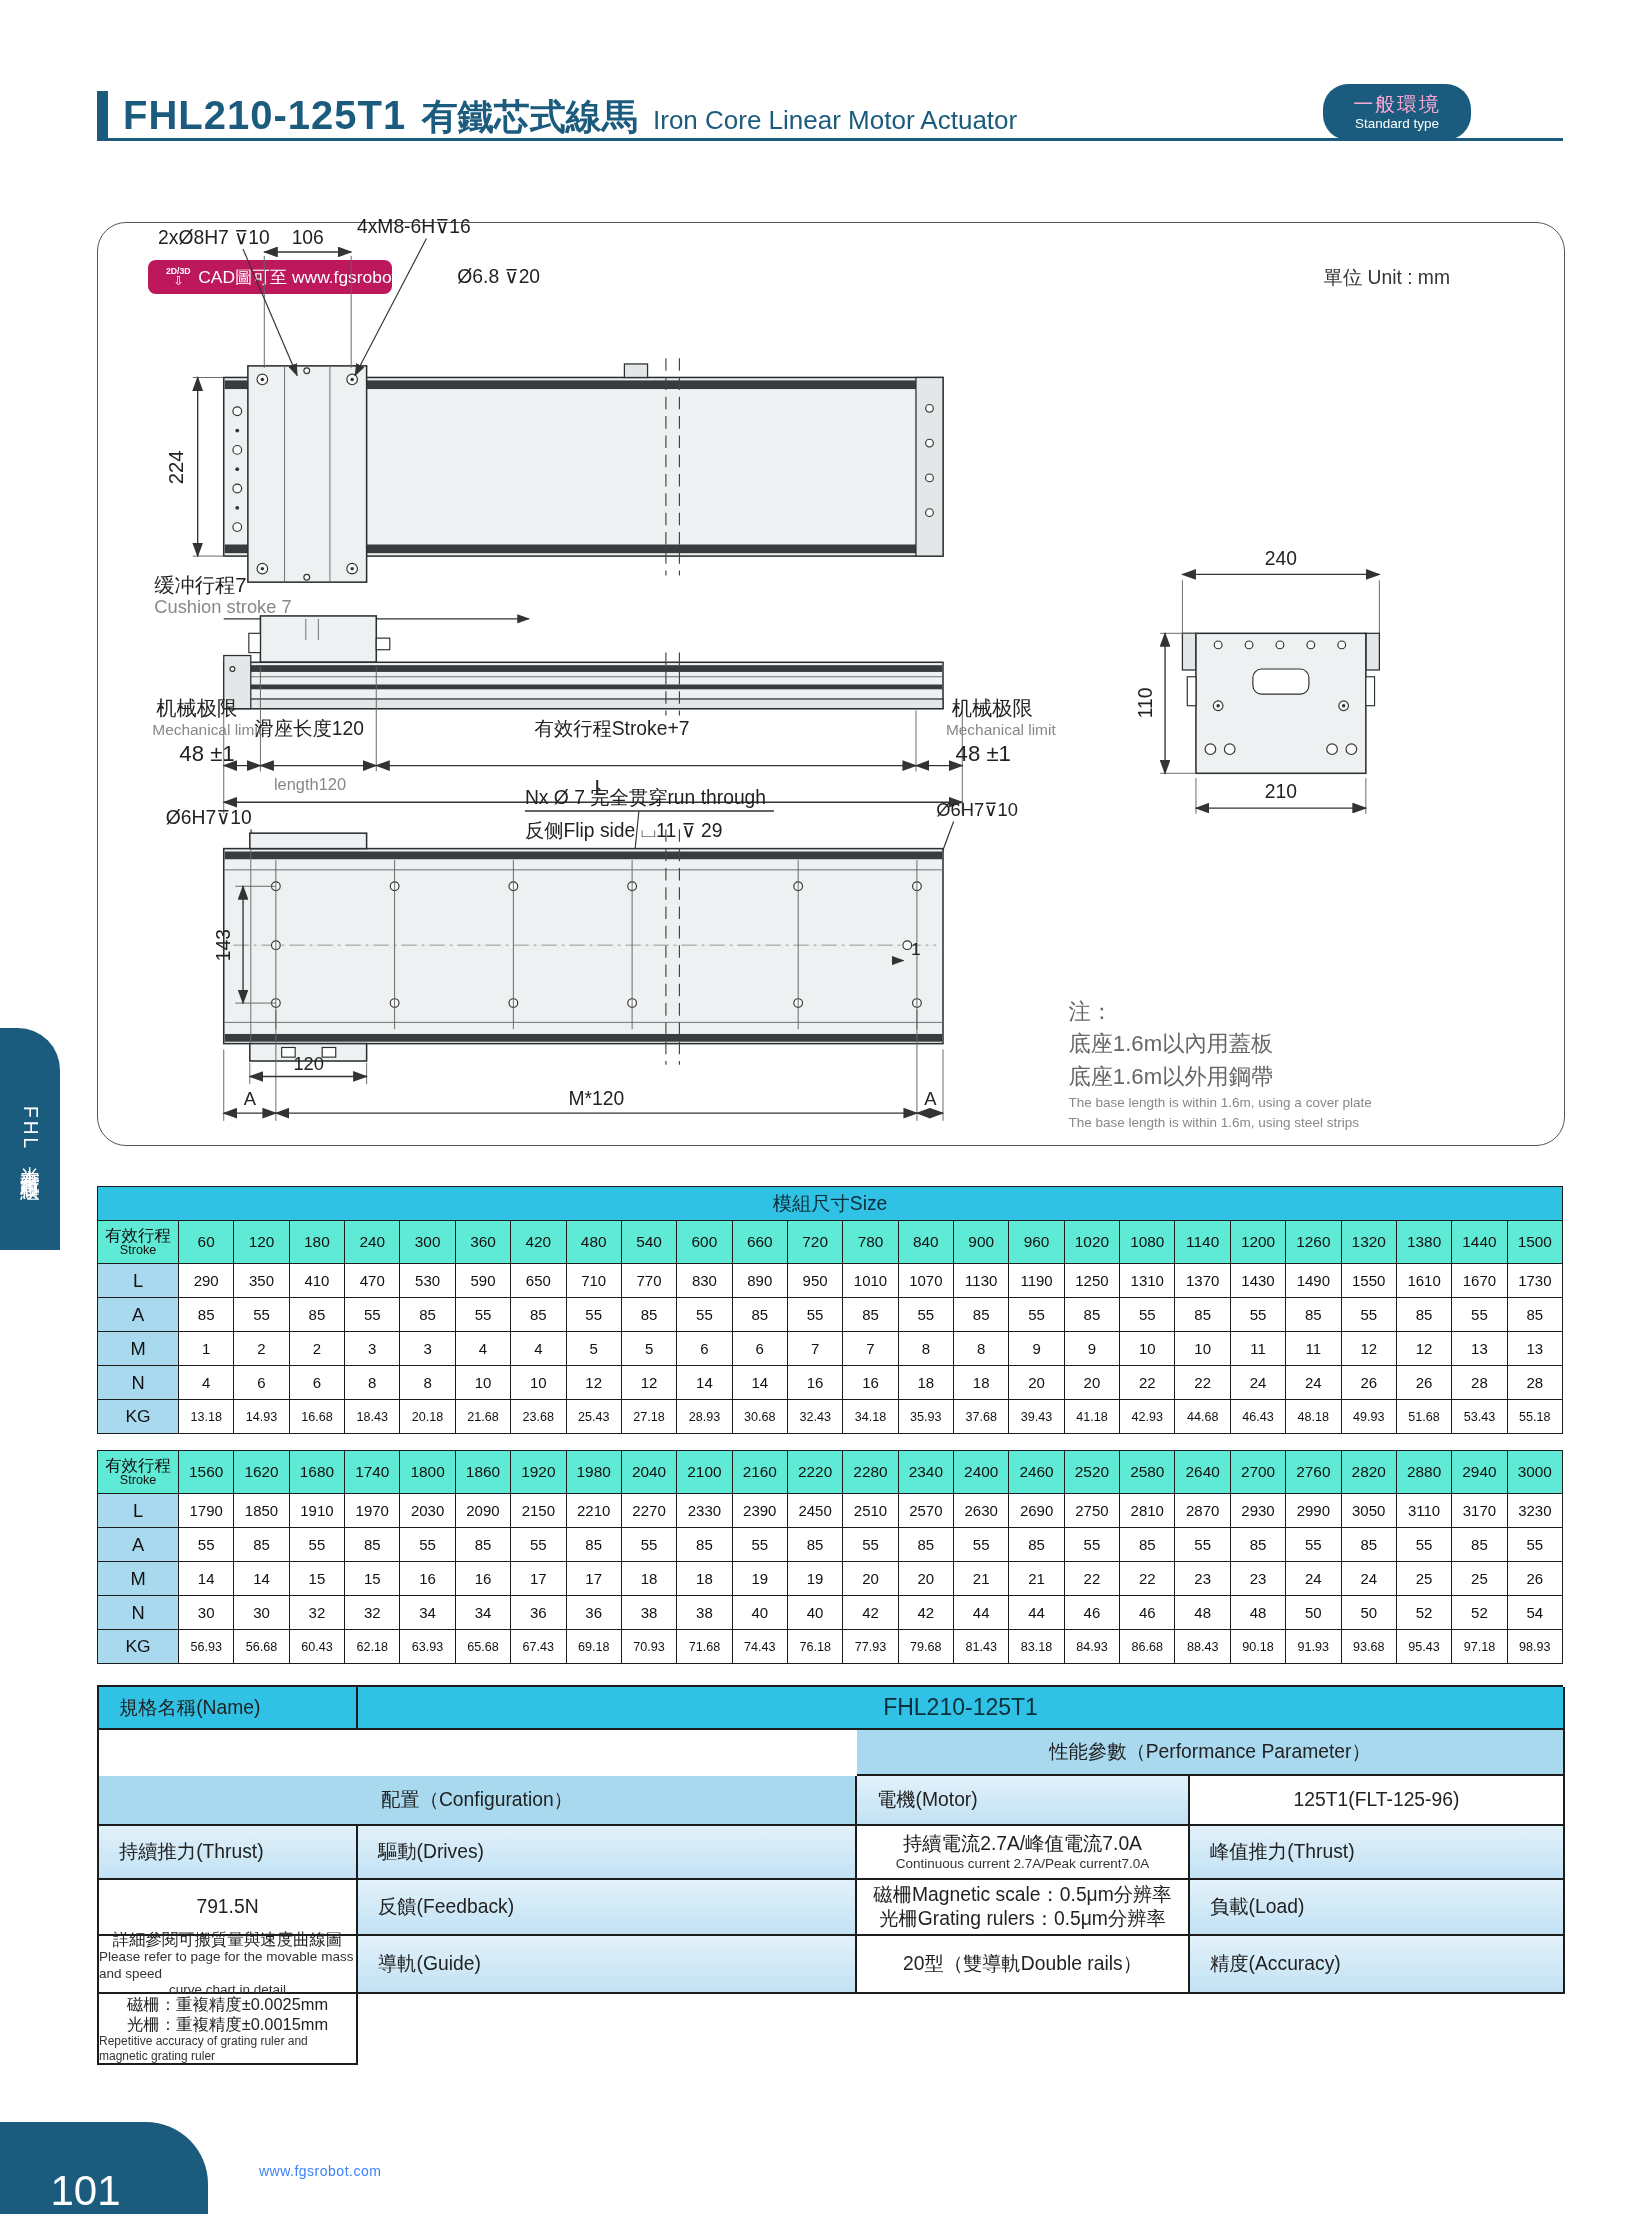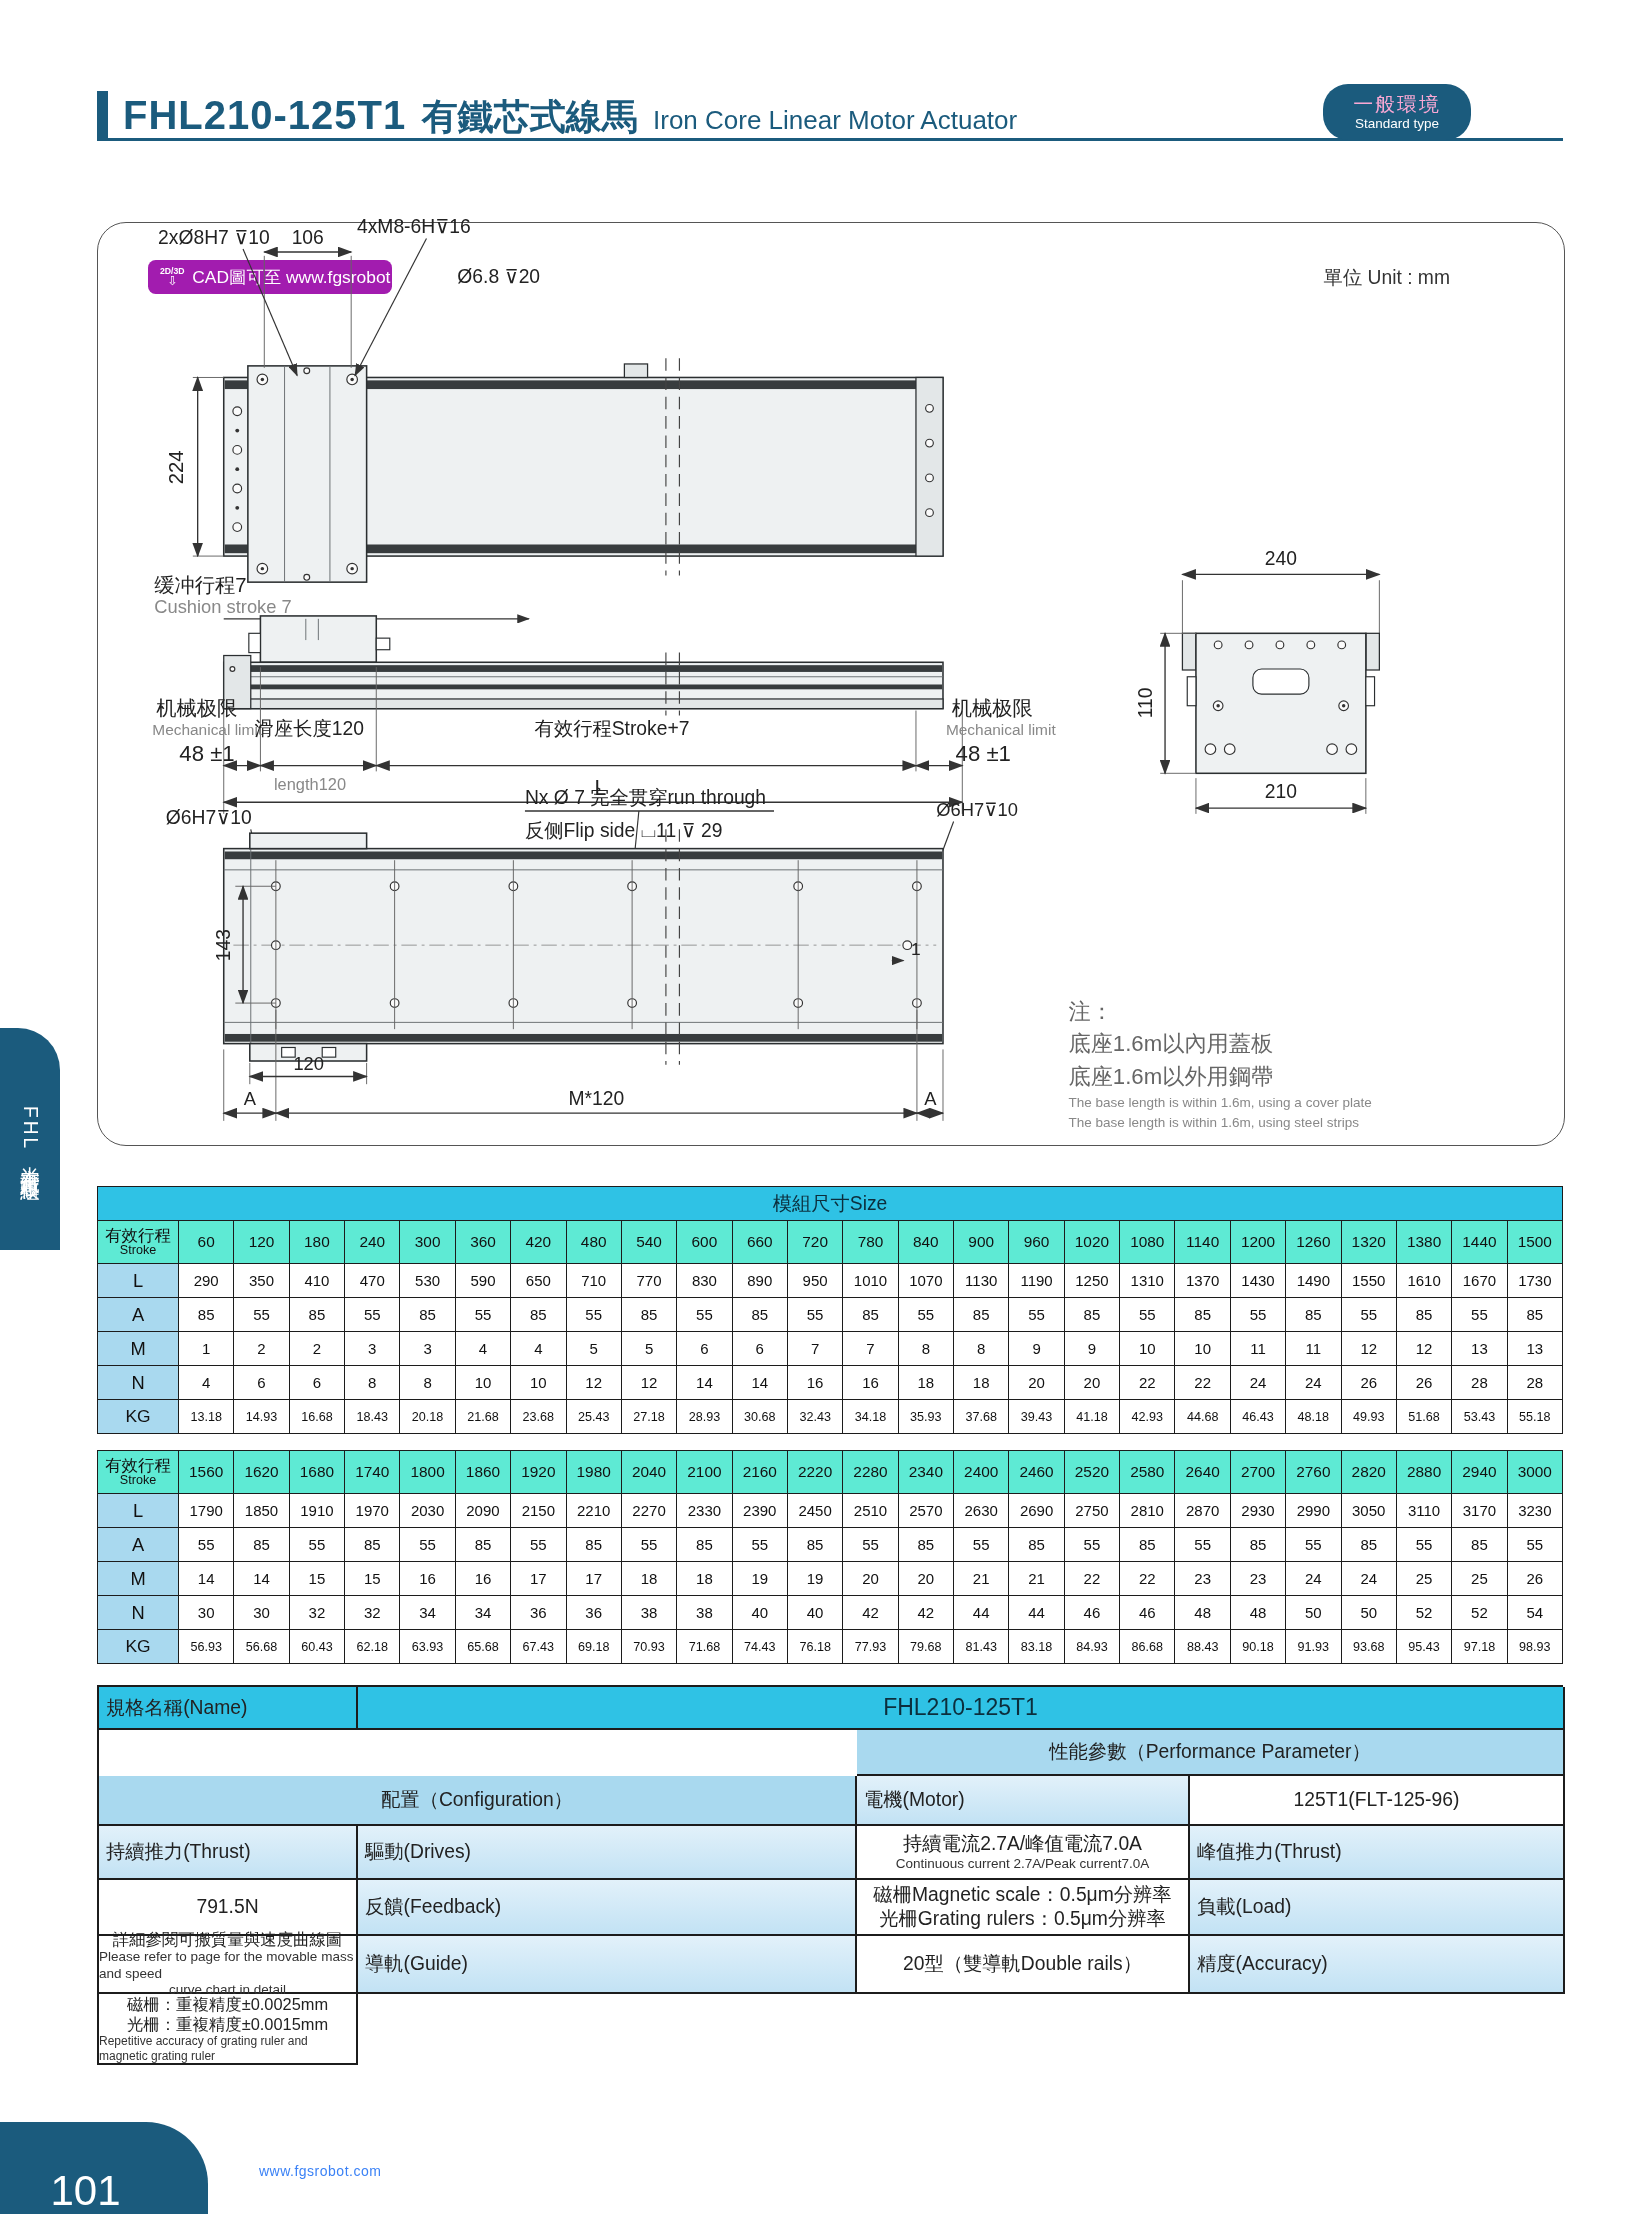--- a/index.html
+++ b/index.html
@@ -11,22 +11,22 @@
   .model{font-size:40px;font-weight:bold;color:#1b5b7d;letter-spacing:1px}
   .title-zh{font-size:36px;font-weight:bold;color:#1b5b7d}
   .title-en{font-size:26px;color:#1b5b7d}
   .head-rule{position:absolute;left:97px;top:138px;width:1466px;height:2.9px;background:#1b5b7d}
   .badge{position:absolute;left:1323px;top:84px;width:148px;height:56px;background:#1b5b7d;
          border-radius:25px;display:flex;flex-direction:column;align-items:center;justify-content:center;line-height:1.15}
   .badge .bz{color:#f9a8d4;font-size:20px;font-weight:normal;letter-spacing:1.9px}
   .badge .be{color:#fff;font-size:13.5px}
   
   .panel{position:absolute;left:97px;top:222px;width:1466px;height:922px;border:1.9px solid #555;border-radius:29px}
-  .cad-badge{position:absolute;left:50px;top:37px;width:244px;height:34px;background:#a21caf;border-radius:7.7px;
-             display:flex;align-items:center;gap:7.7px;padding-left:12px;box-sizing:border-box}
+  .cad-badge{position:absolute;left:50px;top:37px;width:244px;height:34px;background:#be185d;border-radius:7.7px;
+             display:flex;align-items:center;gap:7.7px;padding-left:18px;box-sizing:border-box}
   .cad-ico{display:flex;flex-direction:column;align-items:center;line-height:1;color:#fff}
   .cad-ico .t{font-size:8.7px;font-weight:bold}
   .cad-ico .a{font-size:12.6px;margin-top:-1px}
   .cad-badge .lbl{color:#fff;font-size:17.4px;white-space:nowrap}
   .unit{position:absolute;right:114px;top:41px;font-size:19.3px;color:#333}
   svg{position:absolute;left:0;top:0;overflow:visible}
   svg text{font-family:"Liberation Sans","DejaVu Sans",sans-serif}
   .part{fill:#eef1f2;stroke:#2b2f31;stroke-width:1.6}
   .part2{fill:#e3e7e8;stroke:#2b2f31;stroke-width:1.3}
   .white{fill:#fff;stroke:#2b2f31;stroke-width:1.2}
@@ -53,21 +53,21 @@
   tr.dr td{background:#fff;height:33px;font-size:15px}
   tr.dr td.lab{background:#a9d9ef;font-size:18.3px}
   tr.kg td{font-size:12.6px}
   tr.kg td.lab{font-size:17.4px}
   
   .spec{position:absolute;left:97px;top:1685px;width:1466px;box-sizing:border-box;display:grid;
         grid-template-columns:259px 499px 333px 375px;grid-template-rows:43px 46px 50px 54px 56px 58px;
         border-left:2.4px solid #1c1c1c;border-top:2.4px solid #1c1c1c}
   .spec>div{border-right:2.4px solid #1c1c1c;border-bottom:2.4px solid #1c1c1c;display:flex;flex-direction:column;
             align-items:center;justify-content:center;line-height:1.22;box-sizing:border-box}
-  .spec .labcell{align-items:flex-start;justify-content:center;padding-left:7px;font-size:19.3px;
+  .spec .labcell{align-items:flex-start;justify-content:center;padding-left:20px;font-size:19.3px;
                  background:linear-gradient(180deg,#e2f1fa,#c2e2f4)}
   .spec .cyan{background:#2fc2e5}
   .spec .blue{background:#a9d9ef;font-size:19.3px}
   .spec .namecell{grid-column:2/5;font-size:23px;color:#0c2e3c}
   .spec .span2a{grid-column:1/3}
   .spec .span2b{grid-column:3/5}
   .spec .val{font-size:19.3px;background:#fff}
   .spec .sub{font-size:13.5px;color:#333}
   .spec .sub2{font-size:12px;color:#333}
   .spec .mid{font-size:16.4px}

